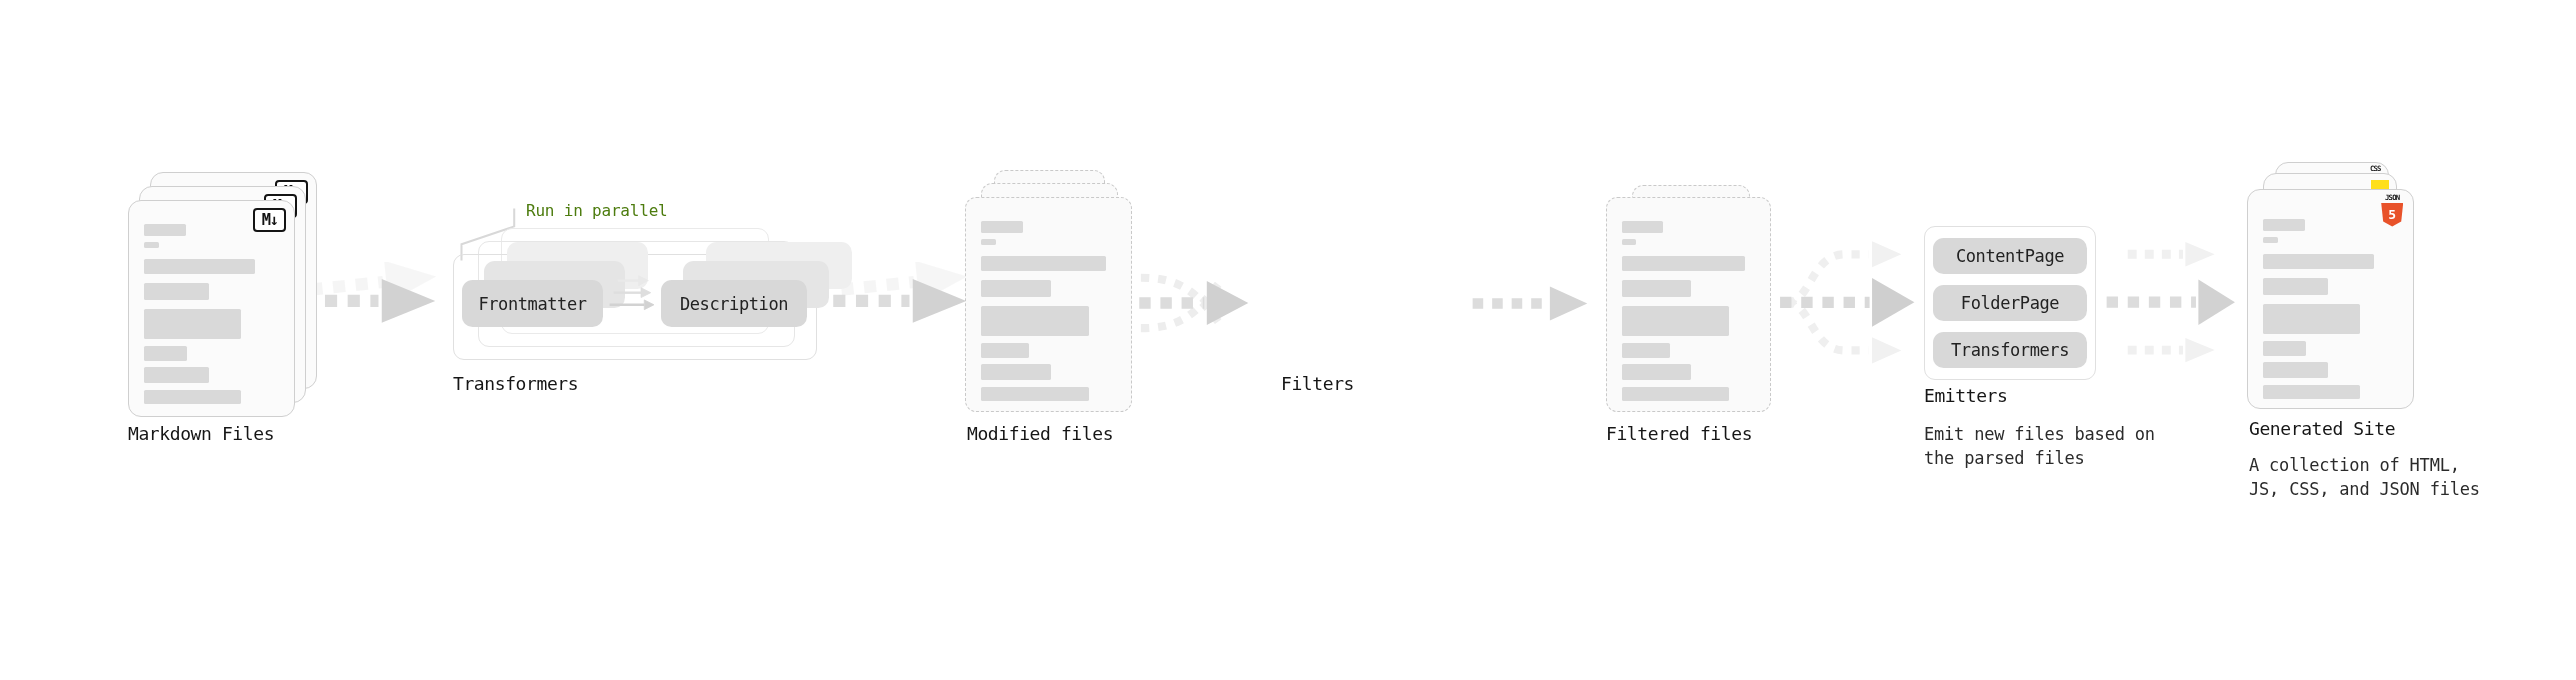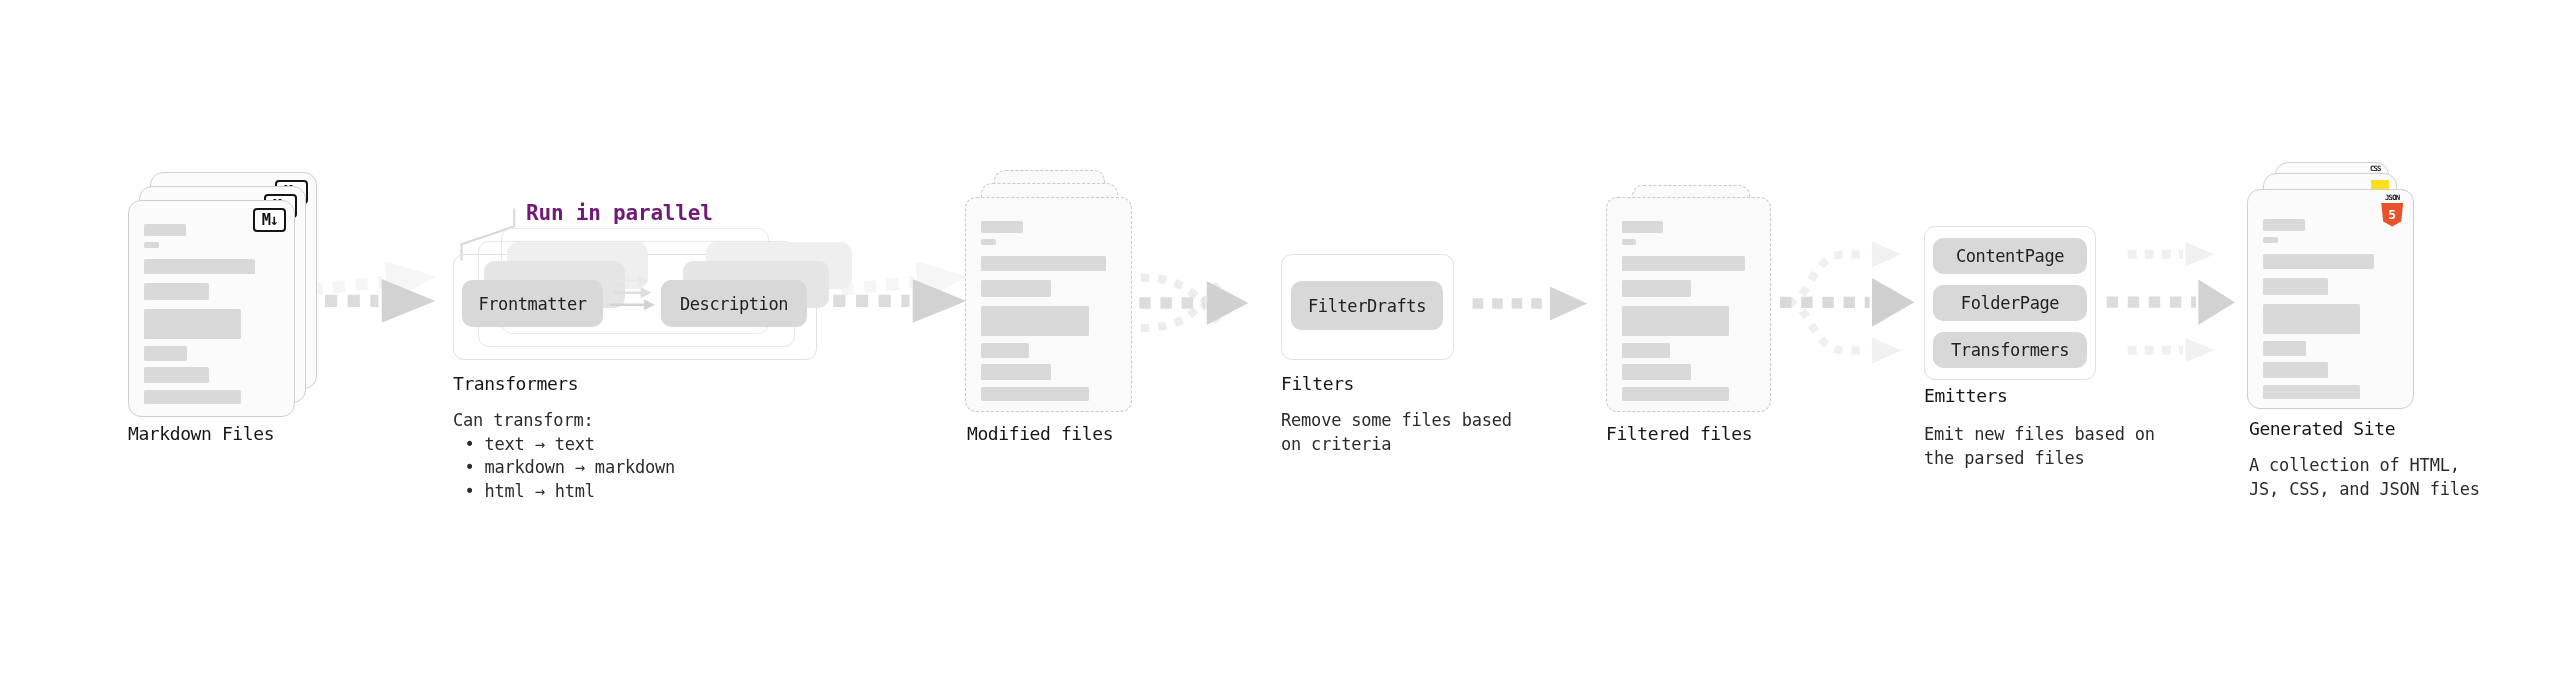--- a/index.html
+++ b/index.html
@@ -82,22 +82,22 @@
   .stage-label {
     position:absolute; font-size:18px; font-weight:500;
     color:#161616; letter-spacing:-0.4px; white-space:nowrap;
   }
   .stage-desc {
     position:absolute; font-size:17px; font-weight:400;
     color:#2b2b2b; line-height:23.6px; letter-spacing:-0.2px; white-space:nowrap;
   }
   .stage-desc .indent { padding-left:11.4px; }
   .annotation {
-    position:absolute; font-size:21px; font-weight:700;
-    color:#701a75; letter-spacing:-0.2px; white-space:nowrap;
+    position:absolute; font-size:16px; font-weight:400;
+    color:#4d7c0f; letter-spacing:-0.2px; white-space:nowrap;
   }
 </style>
 </head>
 <body>
 
 <div class="abs" style="left:0;top:0;width:2576px;height:681px">
 
   <div class="doc" style="left:150px;top:172px;width:167px;height:217px;z-index:1">
     <div class="md-badge">
         <span>M↓</span>
@@ -159,26 +159,20 @@
         <polygon points="45,33 57,39 45,45"></polygon>
     </g>
   </svg>
 
   <div class="annotation" style="left:526px;top:201px">Run in parallel</div>
   <svg class="abs" style="left:455px;top:202px" width="73" height="65" viewBox="0 0 90 80">
     <polyline points="73,8 73,30 8,52 8,72" fill="none" stroke="#d8d8d8" stroke-width="2.5"></polyline>
   </svg>
 
   <div class="stage-label" style="left:453px;top:373px">Transformers</div>
-  <div class="stage-desc" style="left:453px;top:409px">
-    <div>Can transform:</div>
-    <div class="indent">• text → text</div>
-    <div class="indent">• markdown → markdown</div>
-    <div class="indent">• html → html</div>
-  </div>
 
   <svg class="abs" style="left:830px;top:262px" width="146" height="73" viewBox="0 0 180 90">
     <g opacity="0.5" transform="translate(14,-13) rotate(-6 20 45)">
       <line x1="0" y1="45" x2="90" y2="45" stroke="#ececec" stroke-width="15" stroke-dasharray="15 13"></line>
       <polygon points="94,19 156,45 94,71" fill="#efefef"></polygon>
     </g>
     <line x1="4" y1="48" x2="98" y2="48" stroke="#dcdcdc" stroke-width="15" stroke-dasharray="15 13"></line>
     <polygon points="102,21 168,48 102,75" fill="#d2d2d2"></polygon>
   </svg>
 
@@ -198,28 +192,21 @@
   </div>
   <div class="stage-label" style="left:967px;top:423px">Modified files</div>
 
   <svg class="abs" style="left:1136px;top:250px" width="118" height="110" viewBox="0 0 145 135">
     <path d="M 6 34 C 55 34, 74 52, 101 88" fill="none" stroke="#ededed" stroke-width="10" stroke-dasharray="10 11"></path>
     <path d="M 6 96 C 55 96, 74 78, 101 42" fill="none" stroke="#ededed" stroke-width="10" stroke-dasharray="10 11"></path>
     <line x1="4" y1="65" x2="84" y2="65" stroke="#dcdcdc" stroke-width="14" stroke-dasharray="14 12"></line>
     <polygon points="87,38 138,65 87,92" fill="#d0d0d0"></polygon>
   </svg>
 
-  <div class="obox" style="left:1281px;top:254px;width:173px;height:106px">
-    <div class="pill" style="left:9px;top:26px;width:152px;height:49px">FilterDrafts</div>
-  </div>
   <div class="stage-label" style="left:1281px;top:373px">Filters</div>
-  <div class="stage-desc" style="left:1281px;top:409px">
-    <div>Remove some files based</div>
-    <div>on criteria</div>
-  </div>
 
   <svg class="abs" style="left:1471px;top:283px" width="122" height="41" viewBox="0 0 150 50">
     <line x1="2" y1="25" x2="95" y2="25" stroke="#dcdcdc" stroke-width="13" stroke-dasharray="13 11"></line>
     <polygon points="97,4 143,25 97,46" fill="#d4d4d4"></polygon>
   </svg>
 
   <div class="doc dashed" style="left:1632px;top:185px;width:118px;height:213px;z-index:1"></div>
   <div class="doc dashed" style="left:1606px;top:197px;width:165px;height:215px;z-index:2">
     <div class="doc-bars">
       <div class="bar b1"></div>

